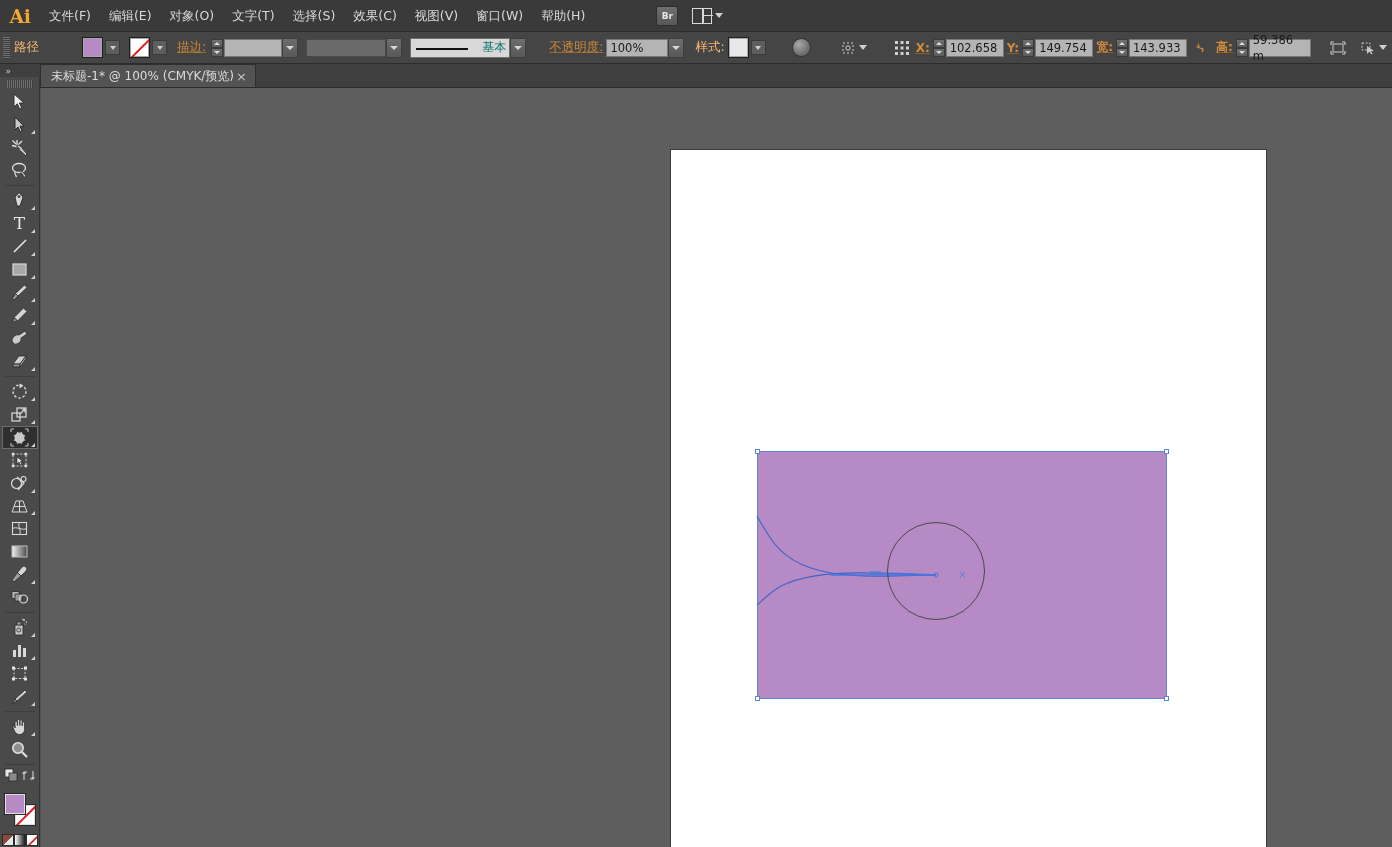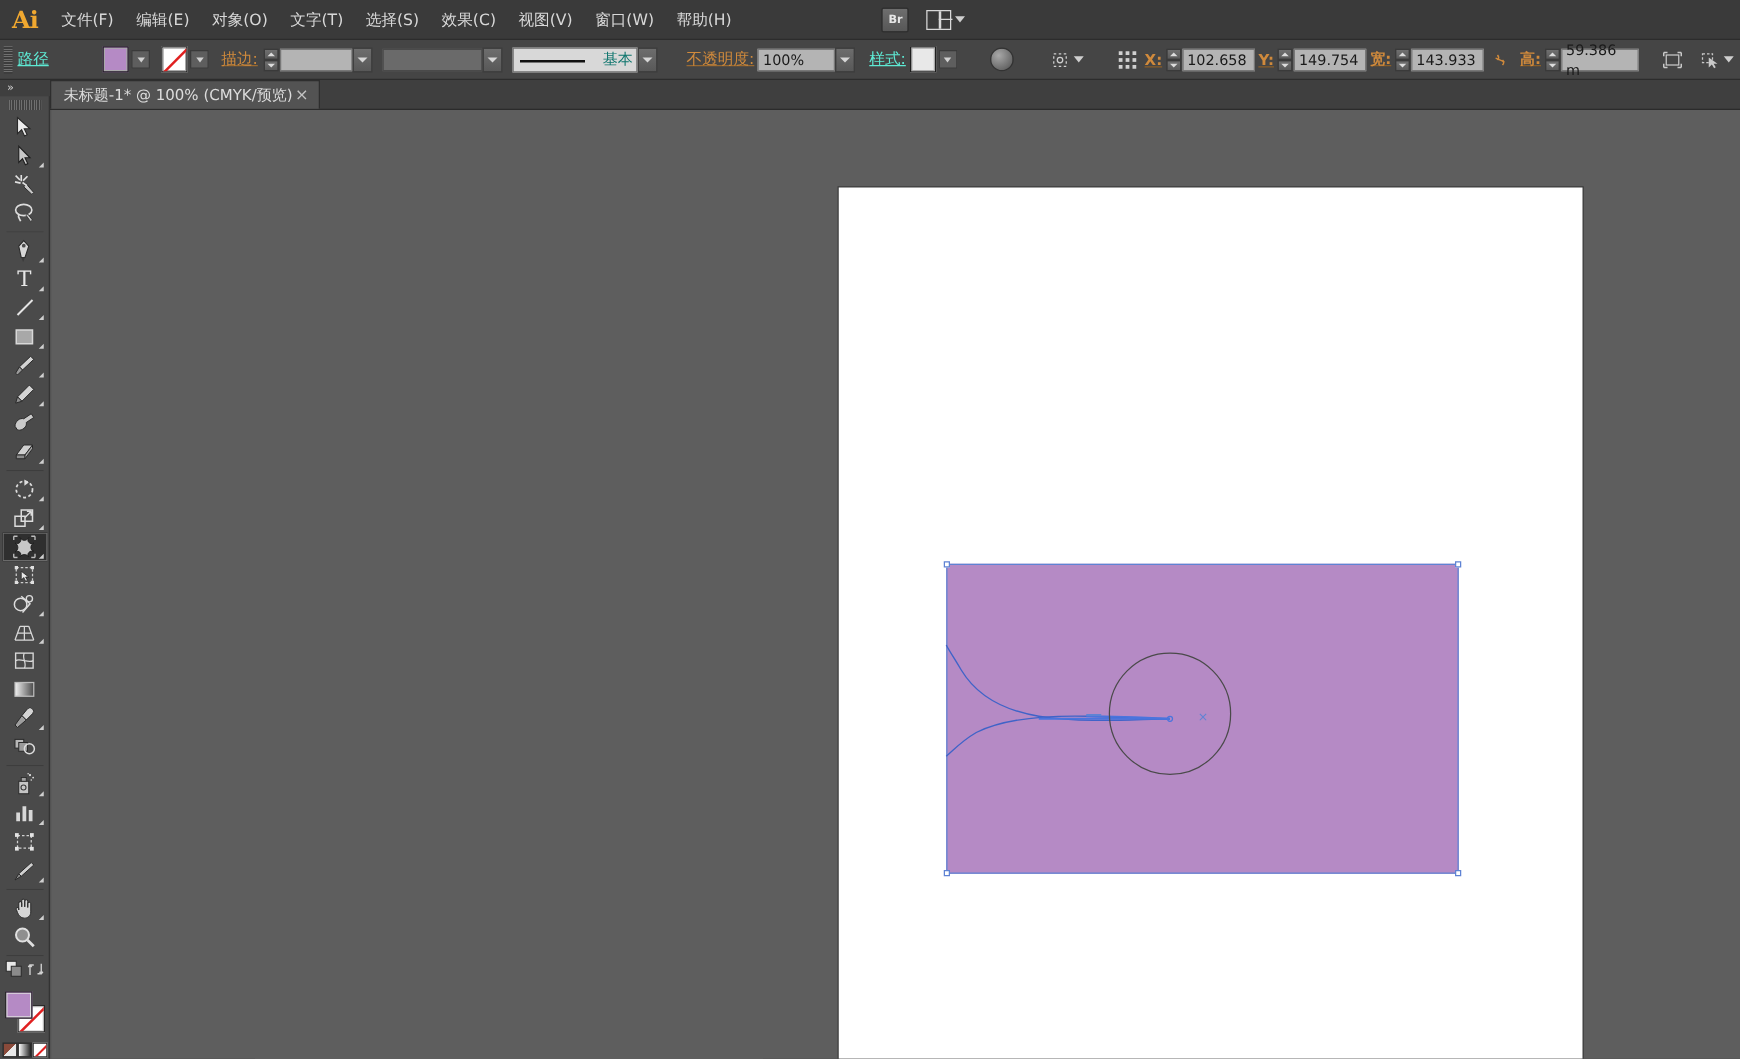--- a/index.html
+++ b/index.html
@@ -50,21 +50,21 @@
 
   
   .controlbar {
     position:absolute; left:0; top:32px; width:1392px; height:32px;
     background:#454545;
     border-bottom:1px solid #2c2c2c;
     display:flex; align-items:center;
   }
   .grip { width:7px; height:22px; margin:0 4px 0 3px;
     background:repeating-linear-gradient(to bottom,#6f6f6f 0 1px,#3c3c3c 1px 2px); }
-  .cb-label { font-size:12.5px; color:#5eead4; white-space:nowrap;text-decoration:underline; }
+  .cb-label { font-size:12.5px; color:#fdba74; white-space:nowrap; }
   .cb-label.orange { color:#d08a3c; text-decoration:underline; text-decoration-color:#9a6a30; }
 
   .swatch-box {
     width:21px; height:21px; border:1px solid #1f1f1f;
     box-shadow:inset 0 0 0 1px #a9a9a9;
   }
   .swatch-none { background:#ffffff; position:relative; overflow:hidden; }
   .swatch-none:after {
     content:""; position:absolute; left:-4px; top:9px; width:30px; height:1.7px;
     background:#e02020; transform:rotate(-45deg);
@@ -203,21 +203,21 @@
       <div class="menu-item">文件(F)</div>
       <div class="menu-item">编辑(E)</div>
       <div class="menu-item">对象(O)</div>
       <div class="menu-item">文字(T)</div>
       <div class="menu-item">选择(S)</div>
       <div class="menu-item">效果(C)</div>
       <div class="menu-item">视图(V)</div>
       <div class="menu-item">窗口(W)</div>
       <div class="menu-item">帮助(H)</div>
     </div>
-    <div class="menubar-right" style="margin-left:111px;">
+    <div class="menubar-right" style="margin-left:62px;">
       <div class="br-btn">Br</div>
       <div class="ws-switcher">
         <div class="ws-icon"></div>
         <div class="caret"></div>
       </div>
     </div>
   </div>
 
   <div class="controlbar">
     <div class="grip"></div>

